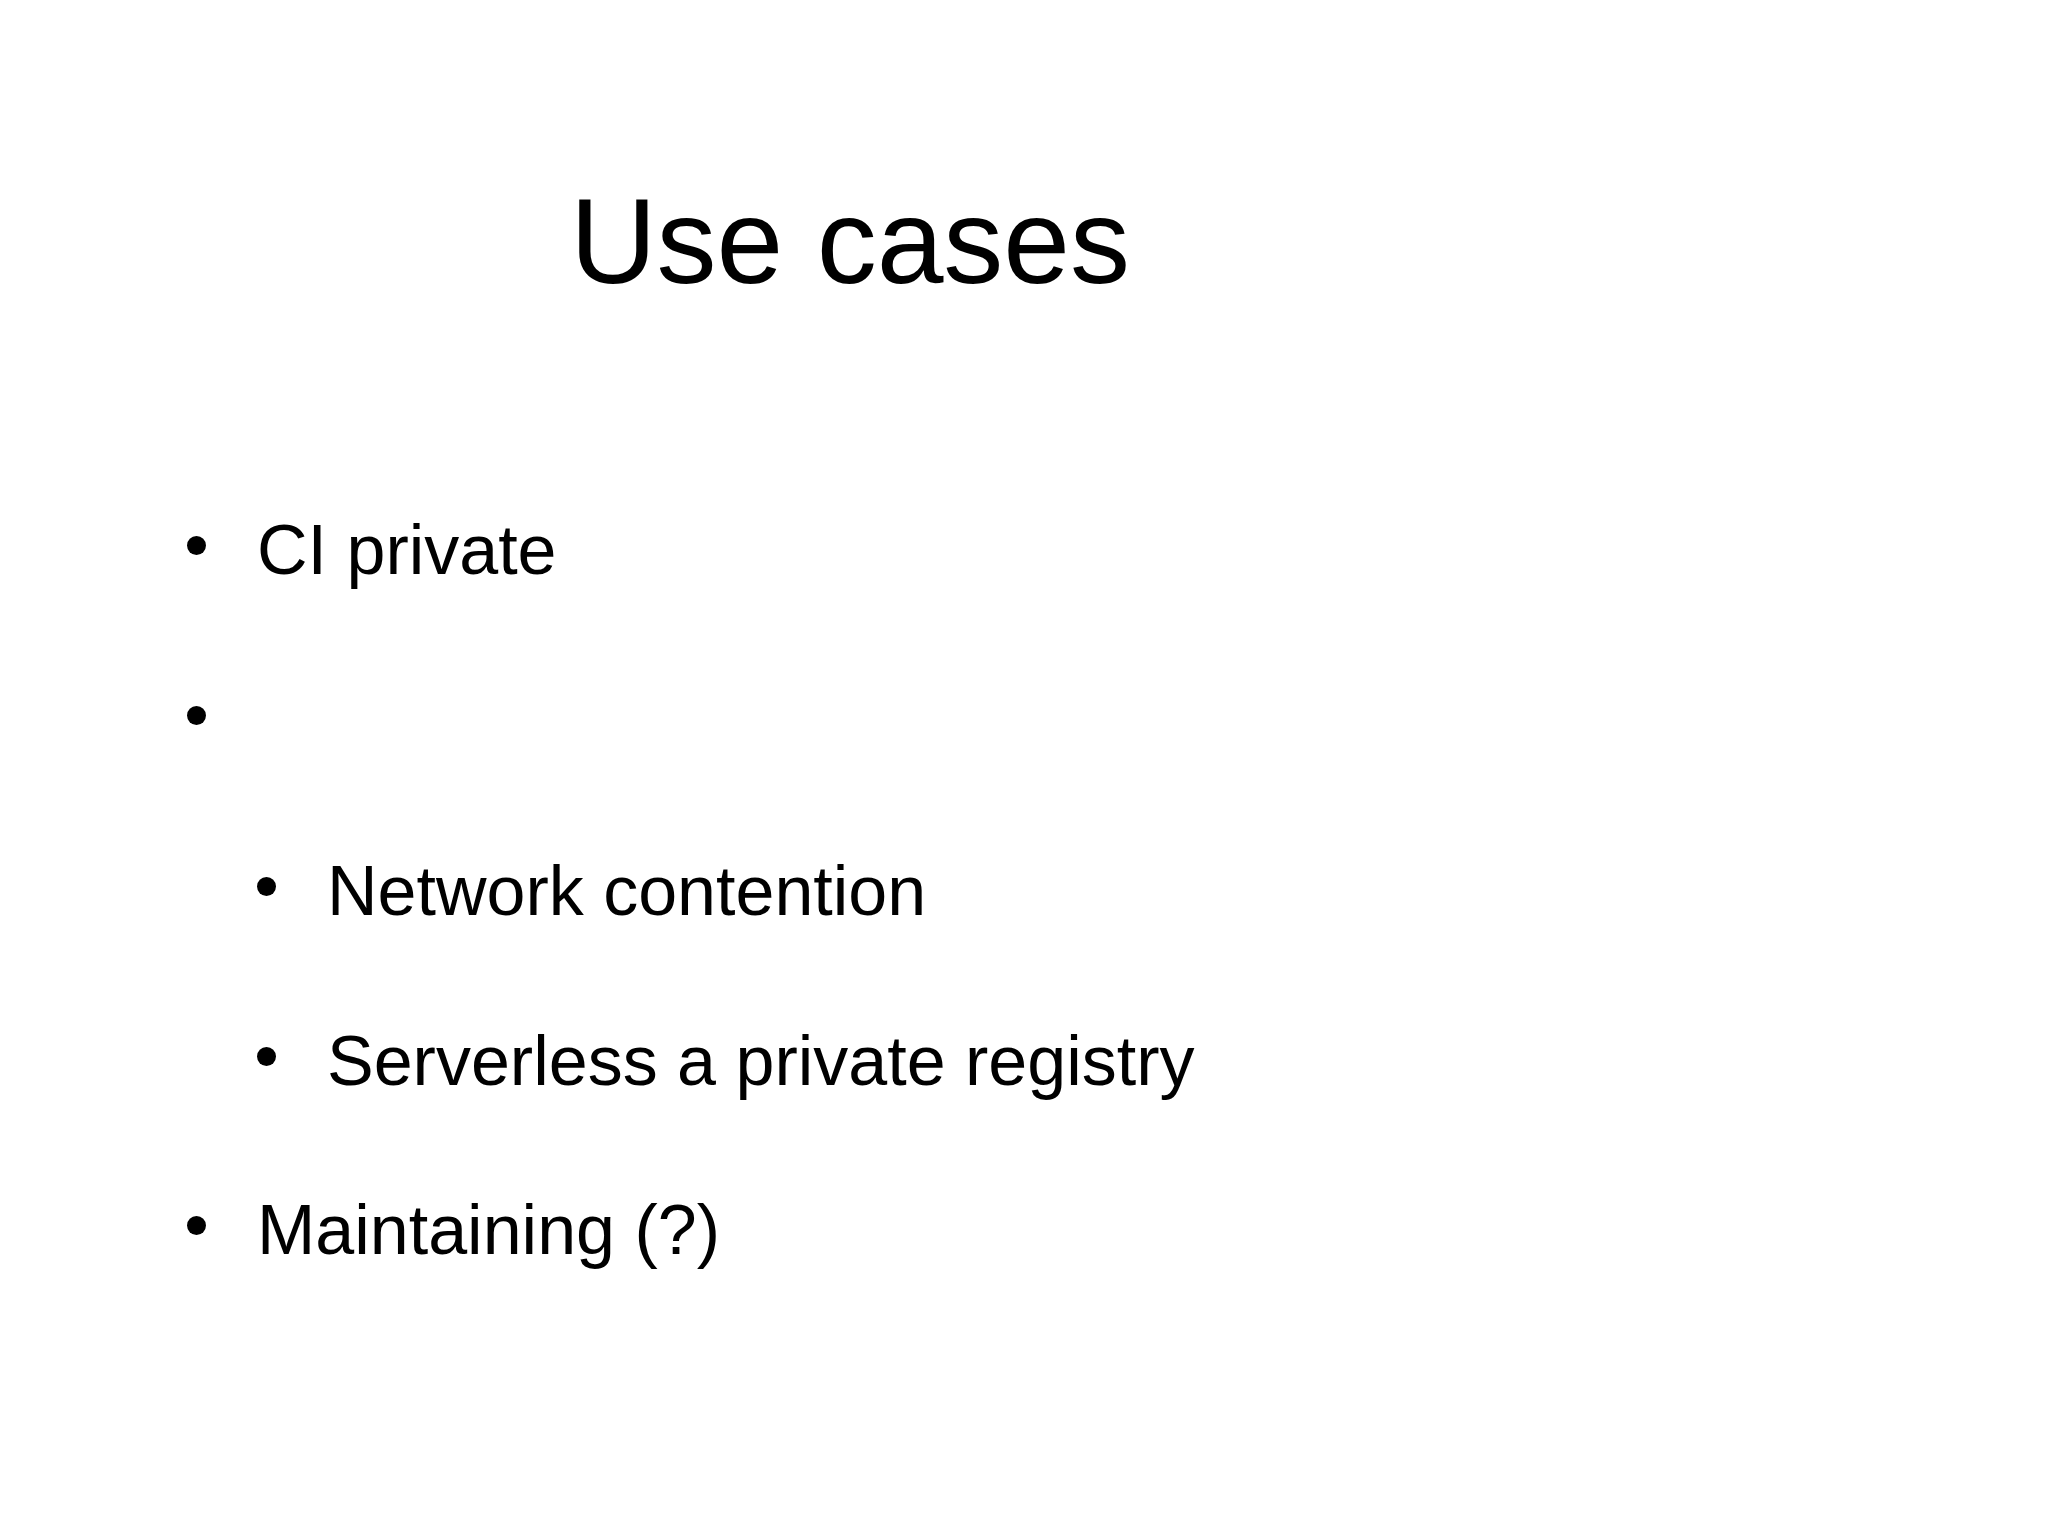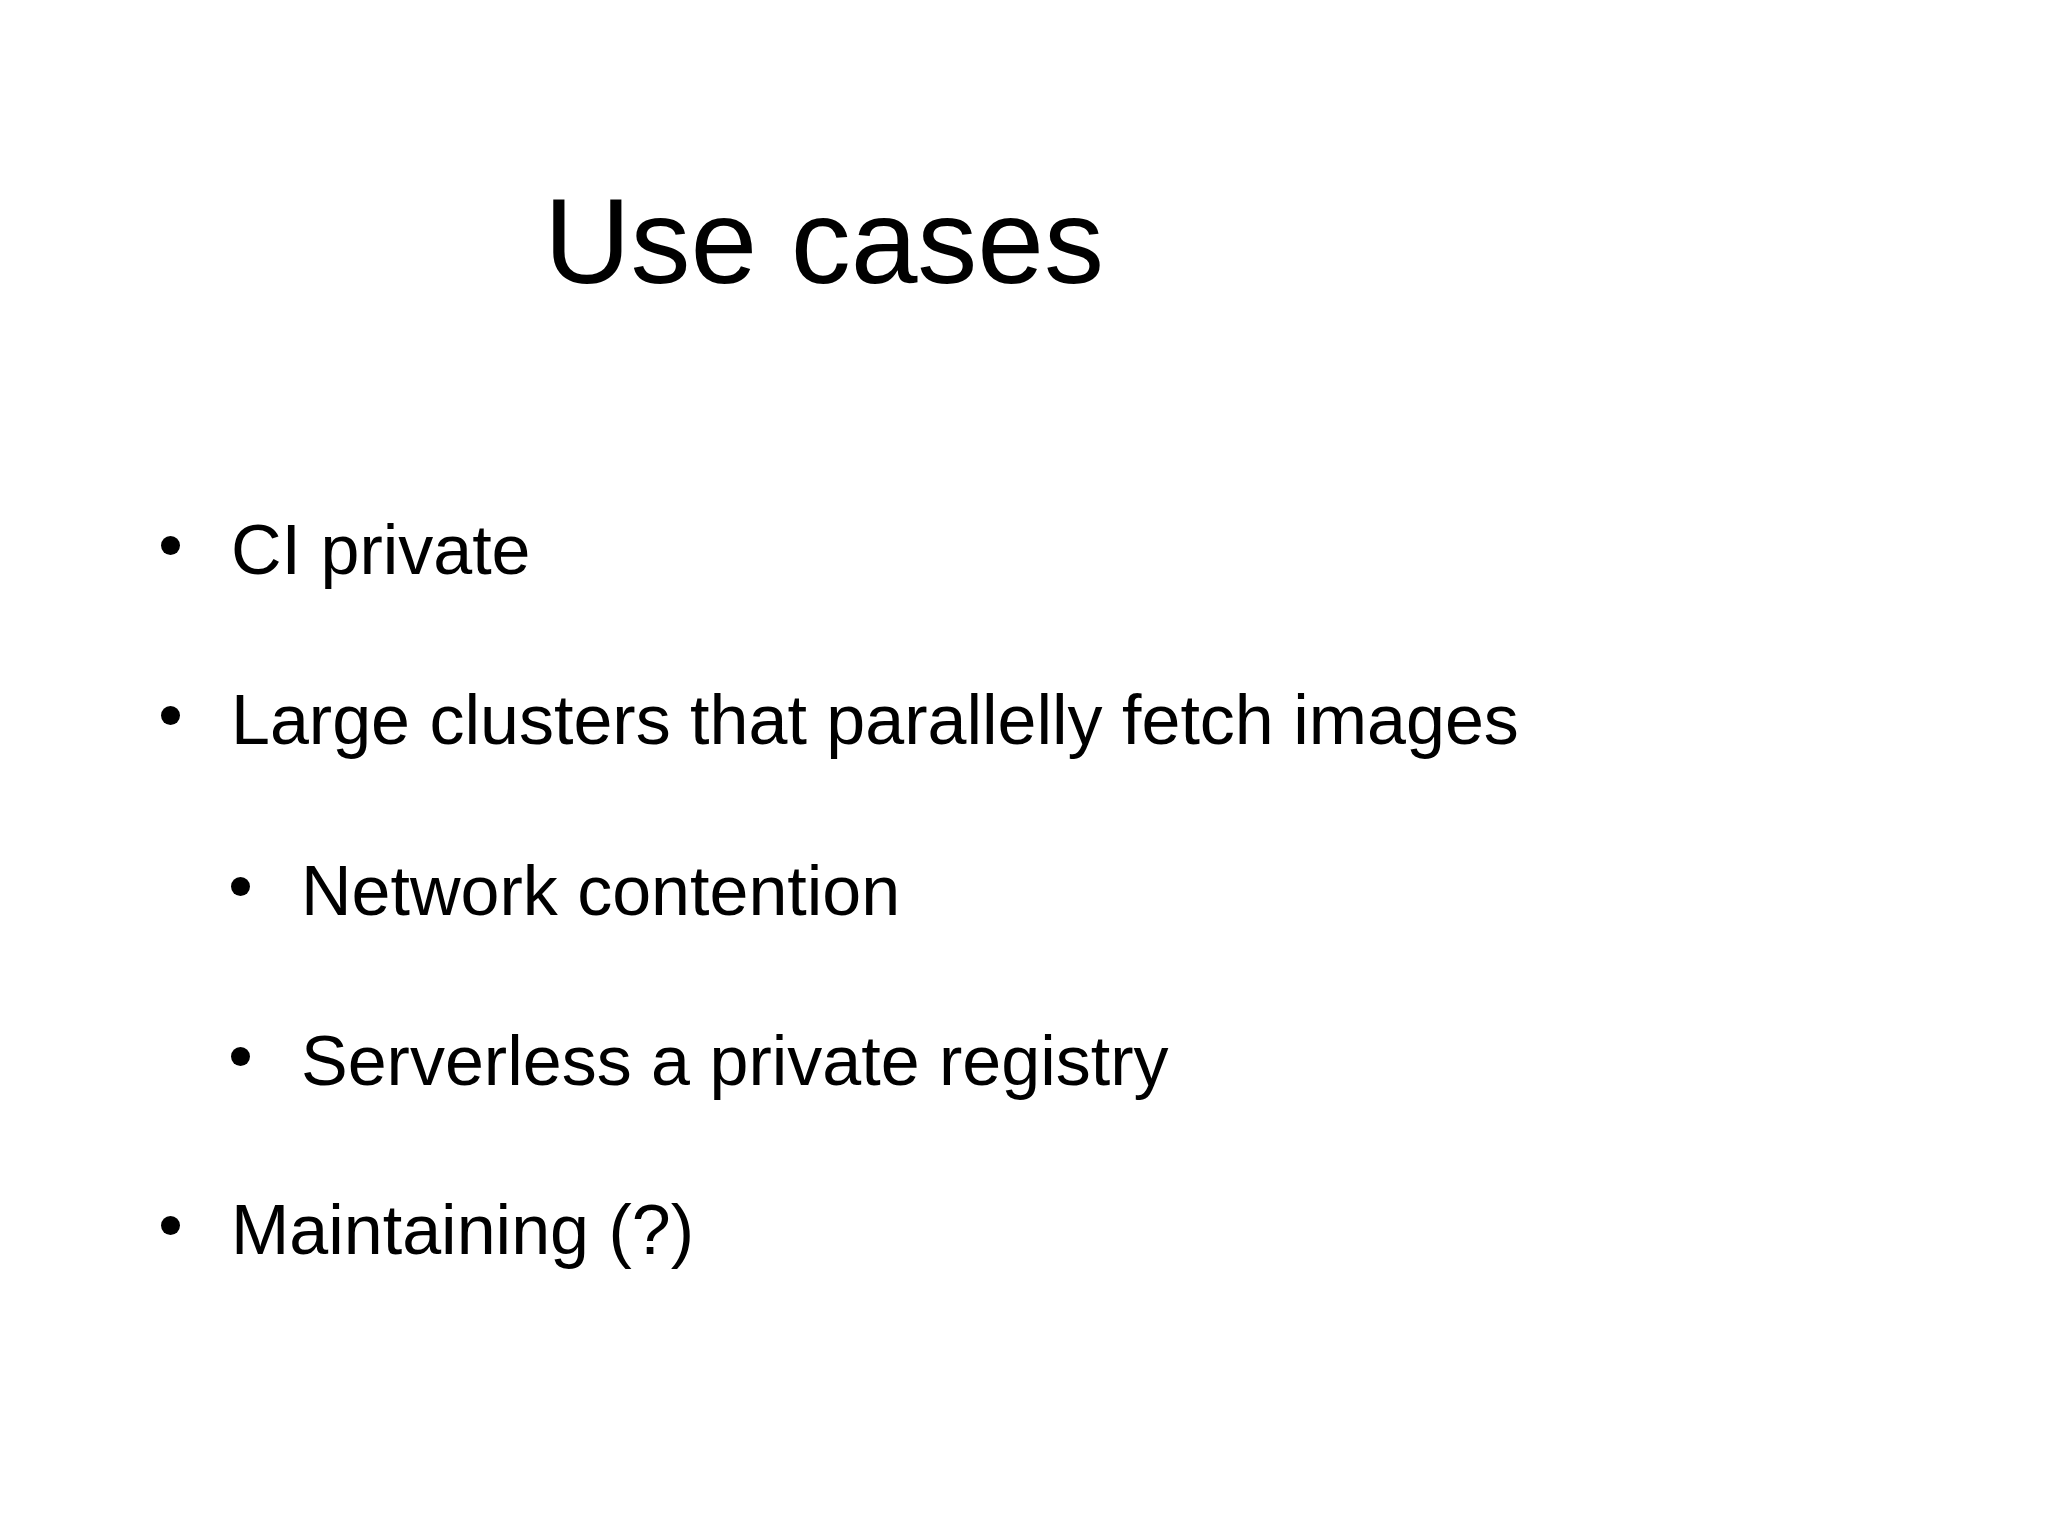--- a/index.html
+++ b/index.html
@@ -8,20 +8,21 @@
     background: #ffffff;
   }
   .slide {
     position: relative;
     width: 1648px;
     height: 1536px;
     background: #ffffff;
     overflow: hidden;
     font-family: "Liberation Sans", "DejaVu Sans", sans-serif;
     color: #000000;
+    margin-left: 26px;
   }
   .title {
     position: absolute;
     top: 181px;
     left: 0;
     width: 100%;
     margin: 0;
     text-align: center;
     font-size: 120px;
     font-weight: 400;
@@ -76,21 +77,20 @@
 
   <ul class="bullets">
 
     <li class="row row1 lvl1">
       <span class="dot"></span>
       <span class="txt">CI private</span>
     </li>
 
     <li class="row row2 lvl1">
       <span class="dot"></span>
-      <span class="txt">Large clusters that parallelly fetch images</span>
     </li>
 
     <li class="row row3 lvl2">
       <span class="dot"></span>
       <span class="txt">Network contention</span>
     </li>
 
     <li class="row row4 lvl2">
       <span class="dot"></span>
       <span class="txt">Serverless a private registry</span>

